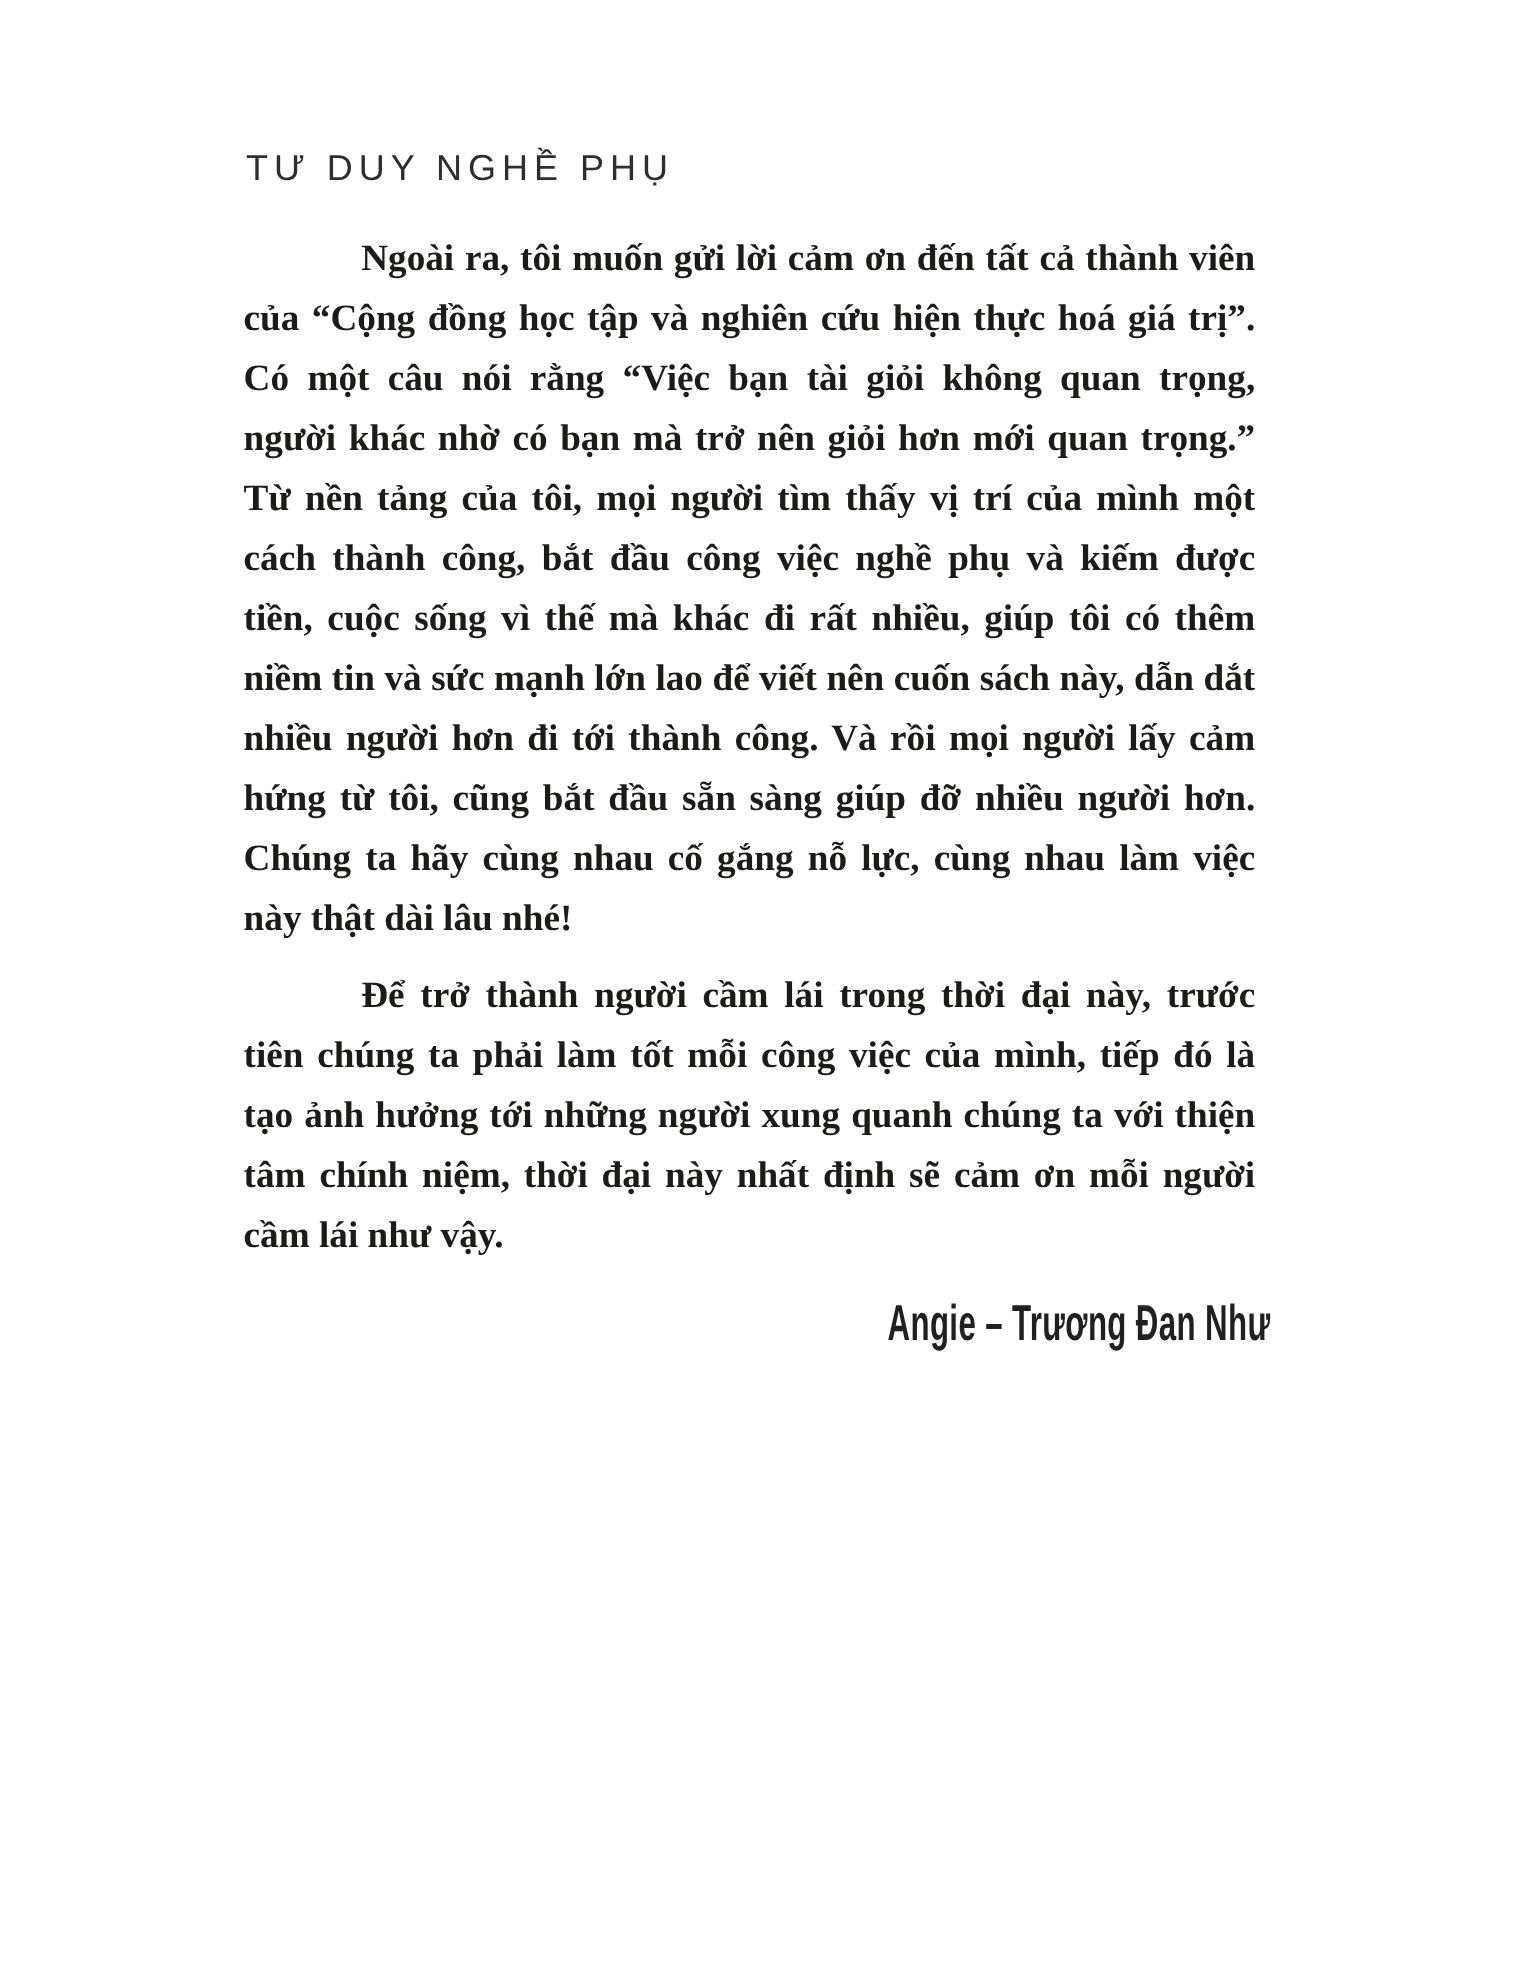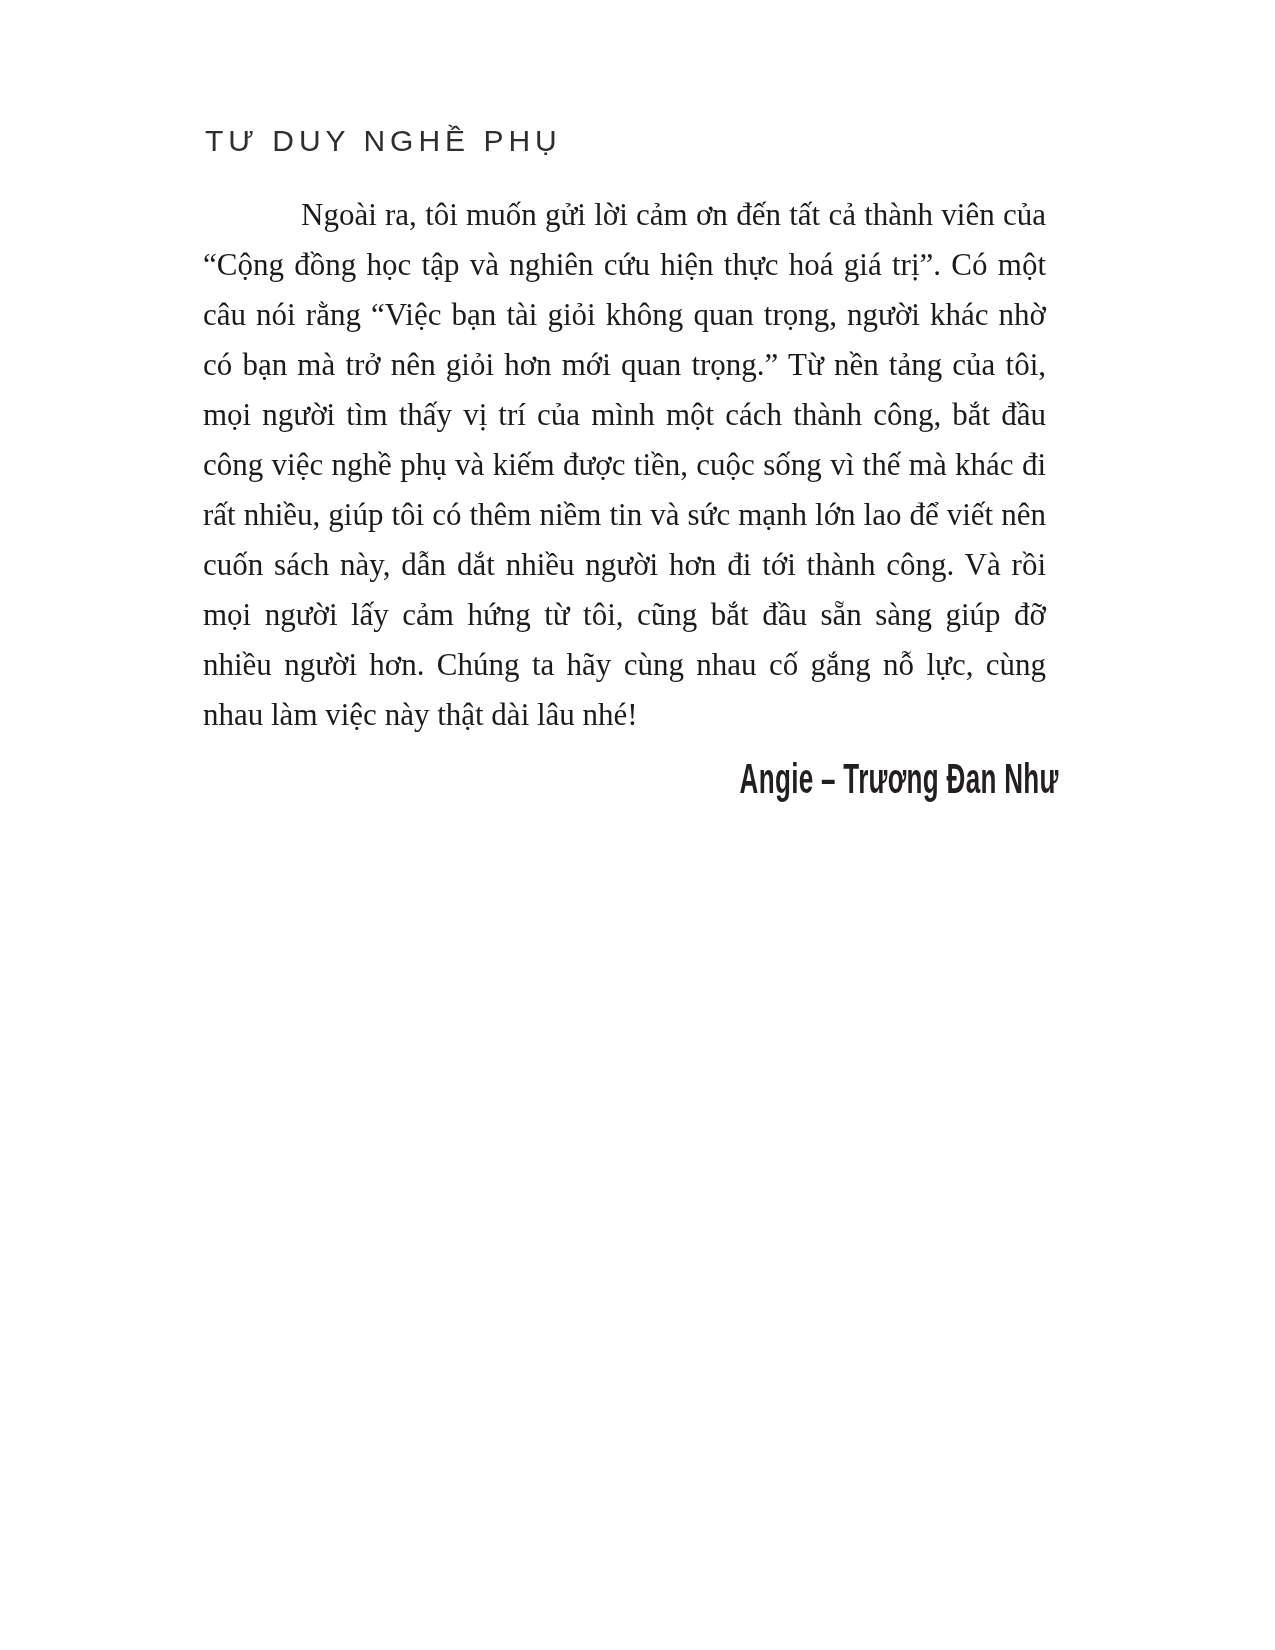--- a/index.html
+++ b/index.html
@@ -32,23 +32,24 @@
     left: 203px;
     width: 856px;
     font-size: 31px;
     line-height: 50px;
     color: #1d1b1a;
     text-align: justify;
   }
   .body-text p {
     margin: 0 13px 14px 0;
     text-indent: 98px;
+    font-weight: bold;
   }
   .signature-row {
-    margin-top: 14px;
+    margin-top: 24px;
     text-align: right;
   }
   .signature {
     display: inline-block;
     font-family: "Liberation Sans", sans-serif;
     font-weight: bold;
     font-size: 42px;
     color: #231f20;
     transform: scaleX(0.62);
     transform-origin: right center;
@@ -69,20 +70,21 @@
 </style>
 </head>
 <body>
 
 <div class="page">
 
   <div class="running-head">TƯ DUY NGHỀ PHỤ</div>
 
   <div class="body-text">
     <p>Ngoài ra, tôi muốn gửi lời cảm ơn đến tất cả thành viên của “Cộng đồng học tập và nghiên cứu hiện thực hoá giá trị”. Có một câu nói rằng “Việc bạn tài giỏi không quan trọng, người khác nhờ có bạn mà trở nên giỏi hơn mới quan trọng.” Từ nền tảng của tôi, mọi người tìm thấy vị trí của mình một cách thành công, bắt đầu công việc nghề phụ và kiếm được tiền, cuộc sống vì thế mà khác đi rất nhiều, giúp tôi có thêm niềm tin và sức mạnh lớn lao để viết nên cuốn sách này, dẫn dắt nhiều người hơn đi tới thành công. Và rồi mọi người lấy cảm hứng từ tôi, cũng bắt đầu sẵn sàng giúp đỡ nhiều người hơn. Chúng ta hãy cùng nhau cố gắng nỗ lực, cùng nhau làm việc này thật dài lâu nhé!</p>
+    <p>Để trở thành người cầm lái trong thời đại này, trước tiên chúng ta phải làm tốt mỗi công việc của mình, tiếp đó là tạo ảnh hưởng tới những người xung quanh chúng ta với thiện tâm chính niệm, thời đại này nhất định sẽ cảm ơn mỗi người cầm lái như vậy.</p>
 
     <div class="signature-row">
       <span class="signature">Angie – Trương Đan Như</span>
     </div>
   </div>
 
   <div class="page-number">14</div>
 
 </div>
 

